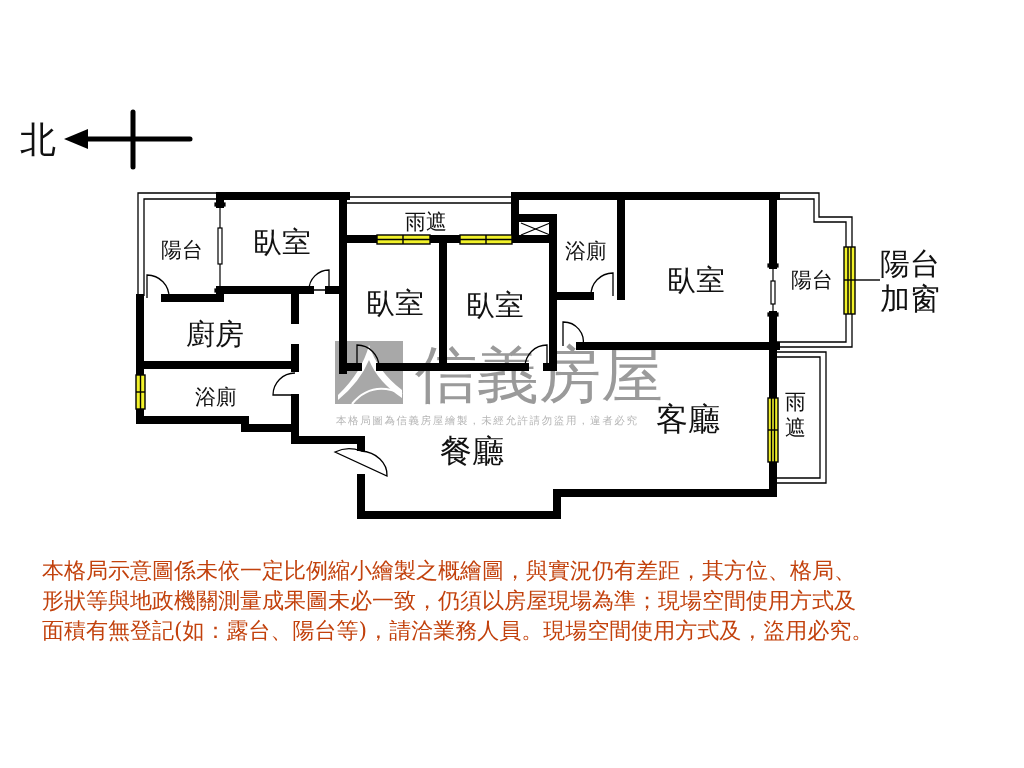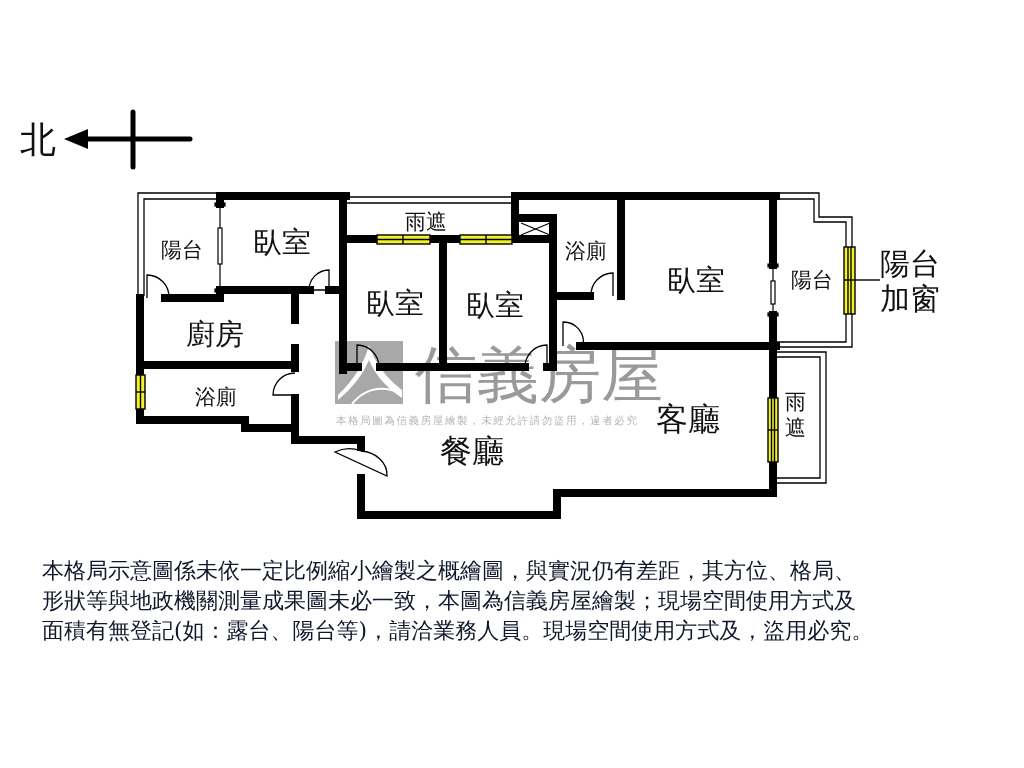--- a/index.html
+++ b/index.html
@@ -4,21 +4,21 @@
 <style>
   html, body { margin:0; padding:0; background:#ffffff; }
   body { width:1024px; height:768px; position:relative; overflow:hidden;
          font-family:"DejaVu Serif","Liberation Serif",serif; }
   #plan { position:absolute; left:0; top:0; width:1024px; height:540px; }
   .room-label { font-family:"DejaVu Serif","Liberation Serif",serif; fill:#111; }
   .wm-text { font-family:"DejaVu Sans","Liberation Sans",sans-serif; fill:#9a9a9a; }
   .wm-small { font-family:"DejaVu Sans","Liberation Sans",sans-serif; fill:#b5b5b5; }
   #disclaimer { position:absolute; left:42px; top:556px; width:975px;
                 font-family:"DejaVu Serif","Liberation Serif",serif;
-                font-size:22px; line-height:30px; color:#0f172a; }
+                font-size:22px; line-height:30px; color:#c2410c; }
   #disclaimer div { white-space:nowrap; }
 </style>
 </head>
 <body>
 
 <svg id="plan" viewBox="0 0 1024 540" xmlns="http://www.w3.org/2000/svg">
 
   <g>
     <text class="room-label" x="20" y="152" font-size="36">北</text>
     <g>
@@ -154,15 +154,15 @@
   <text class="room-label" x="656" y="430" font-size="32">客廳</text>
   <text class="room-label" x="785" y="409" font-size="21">雨</text>
   <text class="room-label" x="785" y="435" font-size="21">遮</text>
 
   <text class="room-label" x="880" y="274" font-size="30">陽台</text>
   <text class="room-label" x="880" y="309" font-size="30">加窗</text>
 </svg>
 
 <div id="disclaimer">
   <div>本格局示意圖係未依一定比例縮小繪製之概繪圖，與實況仍有差距，其方位、格局、</div>
-  <div>形狀等與地政機關測量成果圖未必一致，本圖為信義房屋繪製；現場空間使用方式及</div>
+  <div>形狀等與地政機關測量成果圖未必一致，仍須以房屋現場為準；現場空間使用方式及</div>
   <div>面積有無登記(如：露台、陽台等)，請洽業務人員。現場空間使用方式及，盜用必究。</div>
 </div>
 
 </body></html>

